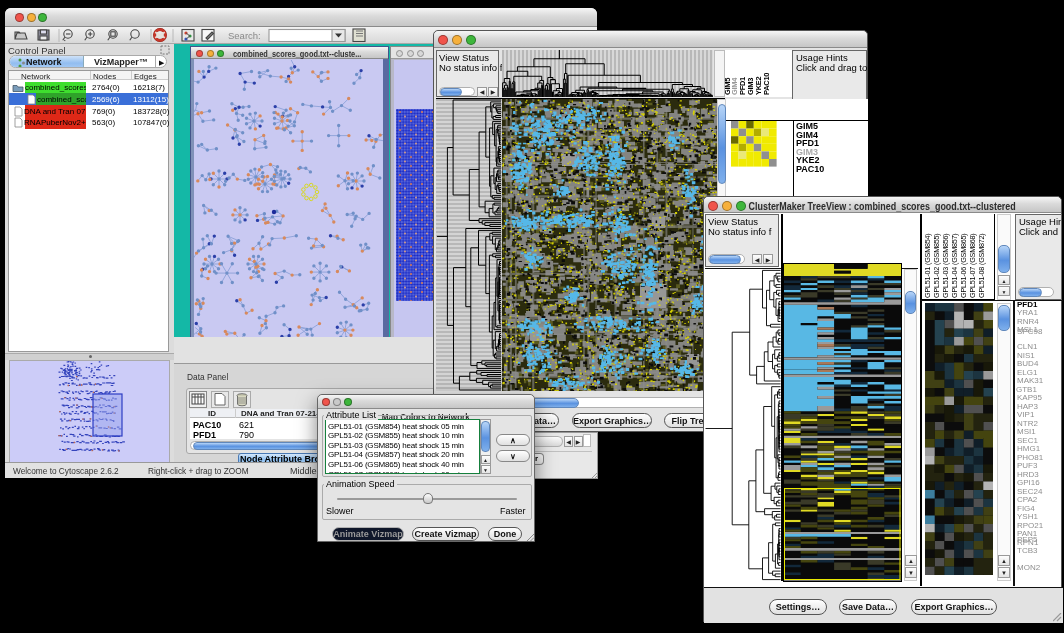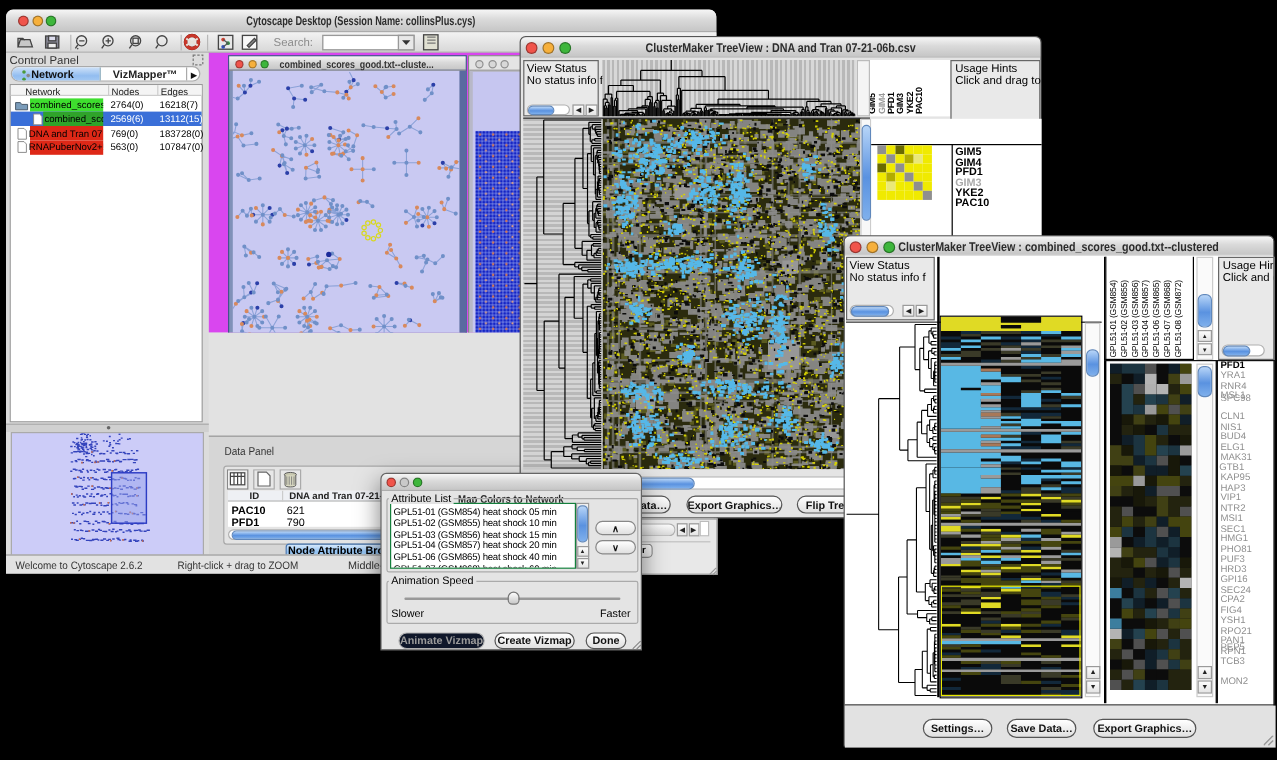--- a/index.html
+++ b/index.html
@@ -13,21 +13,20 @@
 .aquapill{position:absolute;background:linear-gradient(#b7d5f8,#5a92e0 55%,#7fb0ec);border:1px solid #6088bc;border-radius:5px}
 .arrbtn{position:absolute;background:linear-gradient(#fdfdfd,#e4e4e4);border:1px solid #9a9a9a;color:#222;text-align:center}
 .statusbox{position:absolute;background:#e9e9e9;border:1px solid #666;color:#000}
 svg{display:block}
 </style></head><body>
 <div class="abs" style="left:5px;top:8px;width:592px;height:470px;background:#e2e2e2;border-radius:6px 6px 0 0">
     <div class="tbar abs" style="left:0;top:0;width:592px;height:19px;border-radius:6px 6px 0 0"></div>
     <div class="tl" style="left:10.0px;top:5px;width:9px;height:9px;background:#f0544b;border:1px solid rgba(0,0,0,.35)"></div>
     <div class="tl" style="left:21.5px;top:5px;width:9px;height:9px;background:#f6b03c;border:1px solid rgba(0,0,0,.35)"></div>
     <div class="tl" style="left:33.0px;top:5px;width:9px;height:9px;background:#3eb63c;border:1px solid rgba(0,0,0,.35)"></div>
-    <div class="ttext" style="top:4px;font-size:10.5px"><span class="cond">Cytoscape Desktop (Session Name: collinsPlus.cys)</span></div>
     <div class="abs" style="left:0;top:19px;width:592px;height:17px;background:linear-gradient(#f2f2f2,#d8d8d8);border-bottom:1px solid #a8a8a8">
       <svg width="592" height="17" viewBox="0 0 592 17">
 <g stroke="#444" fill="none" stroke-width="1.1">
 <path d="M10 12 L12 6 H20 L22 12 z M10 12 V5 H14 L15.5 6.5" fill="#c8c8c8"></path>
 <rect x="33" y="3" width="11" height="10" fill="#8a8a98"></rect>
           <rect x="35.5" y="3" width="6" height="4" fill="#dde"></rect>
           <rect x="35" y="9" width="7" height="4" fill="#eee"></rect>
 <circle cx="63" cy="7" r="4.2"></circle>
           <path d="M60 13 L59.5 14"></path>
           <path d="M61 7h4.4"></path>
@@ -127,21 +126,21 @@
       <div class="abs" style="left:0;top:309px;width:169px;height:7px;background:#d0d0d0;border-top:1px solid #aaa"></div>
       <div class="abs" style="left:84px;top:311px;width:3px;height:3px;background:#666;border-radius:50%"></div>
       <div class="abs" style="left:4px;top:316px;width:161px;height:107px;background:#ccccf8;border:1px solid #aaa">
         <svg width="157" height="105" viewBox="0 0 157 105">
           <path d="M48.9 16.4h1.9M51.9 15.5h2.7M54.4 15h2.7M56.1 15h1.6M59.2 17.3h1.6M61.3 17h2.7M62.4 16.8h2.7M66 15.7h1.9M67.8 14.6h2M70.3 14.9h1.8M72.6 17.2h1.5M73.5 16.9h1.9M75.6 17.1h2.2M78.7 15.1h1.6M81.4 16.5h1.7M83.5 14.7h1.9M86 16.6h2.5M86.6 17h2M89.1 16h2.5M92.1 16.1h2.4M93.5 17h2M95.9 17.2h2.5M99 14.5h1.6M100.6 16.8h1.9M103.3 14.7h2M48.9 23.9h2.1M52.2 22.9h2M52.9 23.7h1.7M54.5 21.9h2.8M57.7 24.5h2.3M57.8 22.4h2M61.5 22.8h1.7M61.7 22h2.2M63.4 23h2.4M66 24.3h1.7M68.6 24.3h2.1M69 23.3h1.7M71 24h1.8M73 23.1h2.2M74.9 23.1h2.7M78.3 21.9h2.8M79.3 23.3h2.2M80.2 23.6h2.2M83.4 23.8h1.6M84.8 23.2h2.3M86.9 22.8h2.6M89.2 23.8h2.3M89.5 23.5h2.3M92.1 22h1.7M93.5 22h2M96.1 21.9h2.5M98.5 21.8h2.7M100.7 24.5h2.6M101.3 22.4h2.5M103 22.1h1.7M48.5 31.7h1.8M50.6 30h2.5M52.4 30.7h2.3M55.3 31.1h2.7M56.8 32.4h2.3M58.4 30.1h1.7M62 31.1h1.5M62.6 32.4h1.5M64.8 30.9h2.2M67.7 31.2h1.6M68.7 32.6h2.1M70.4 30.1h1.6M71.7 30.6h2M75.5 30.2h2.8M76.7 32.6h2.4M78.8 32.1h1.6M80.2 30.6h2.4M82.9 31.4h2.1M85.1 30.5h1.8M85.8 30.2h1.9M88.1 32.2h2M89.8 31.6h2.6M91.7 32.6h1.8M94 32.2h2.5M95.2 30.8h2.7M97.8 32.1h2.1M98.9 30.8h2.2M102.6 30.5h1.7M104 30.1h1.9M50.7 37.9h1.9M51.4 37.8h2.2M54.2 36.7h2.2M56.5 37.6h2M58.5 39.1h2.1M59.2 36.9h1.7M62.5 37.4h1.8M63.7 38.8h1.5M65.3 37.2h2.8M68 38.3h2.8M69.1 38.6h1.9M70.5 38.9h1.8M73.7 37.5h2.6M75.7 38.4h2.5M76.9 38.7h2.7M79.8 36.7h2.8M80.9 38.7h2.6M83.2 38.1h2.1M84.7 38.8h2.6M87.8 38.7h2.3M89.6 36.9h2.6M91.1 37.3h1.9M93 37.8h1.9M94.3 38.2h1.7M95.8 39.3h1.6M97.9 39.1h2.1M100.9 39.2h1.6M102.1 37.1h1.8M104.4 37.8h2.4M51.7 44.1h2.8M52.8 44.8h2.5M55.4 44.3h2.6M57.3 44.6h1.8M58 46.7h2M60.3 45.8h2.5M62.7 44.1h2.1M65.8 46.8h2.7M66.2 44.1h1.9M68.1 45.6h1.8M70.7 44.8h2.8M73.7 45.5h2.4M75.4 46.5h1.8M77.2 45.4h2.5M78.5 45.9h2.5M81.1 45.8h2.1M82.7 46.2h2.4M84.8 45.7h2.2M87.2 46h2.2M89 44.1h1.9M90.1 46.7h2.4M92.2 44h2.6M94.8 45.5h2.5M97.4 44.5h2.8M98.5 45.4h2.6M101.3 46.6h2.7M103.5 45.7h2.6M104.7 45.3h2.6M49.2 50.7h1.6M51 53h1.5M53.1 51.6h1.7M54 53.1h1.7M55.6 52.1h1.8M58.6 52.3h1.8M59.4 53.1h2.4M61.7 50.6h1.8M64.3 52.5h2.3M65.5 50.7h1.6M67.3 52.9h1.9M70 51h2.2M70.5 50.4h2.2M73.4 52.3h2.2M74 51.6h2.4M76.6 51.2h1.8M78.5 52.7h1.5M81.2 50.4h2.4M82.7 51.5h2M83.9 52.2h1.6M85.4 51.8h1.7M87.1 53h1.6M89.5 50.7h1.8M91.9 50.8h2.4M94.3 50.9h2.4M96 52.7h1.7M97.8 52.4h1.5M99.6 52.4h2.6M101.8 51.2h1.6M103.6 52.2h2.2M49.9 58.2h2.2M51.1 59.9h2.2M53.9 58.1h1.6M56.2 59.9h2.4M58.4 59.3h1.7M59.5 59.7h2M61.1 58.1h2.5M63.9 58.6h2.4M65.9 58.3h2.8M67.9 58.3h2.1M69.9 59.8h1.9M72.4 58.1h2.6M73.7 60.1h1.7M76.1 60.4h2.8M78.6 60.1h2.2M79.7 57.9h1.6M82.9 59.4h1.6M85.5 58.9h2M86.9 59.8h1.7M88.6 57.9h1.6M90.2 58.5h2.7M92.2 58h1.6M94.7 58h2.2M96 59.1h1.7M99.6 58.9h2M101.6 59.5h2.7M102.9 60.4h1.5M50 66.8h1.6M52.2 67.8h1.8M55.1 65.8h2.2M57.5 67.7h1.6M58.7 66.7h1.7M61.8 66.3h2M64.4 65.3h1.6M66.9 67.6h2.5M67.9 66.1h1.8M71.8 66.1h1.6M73.4 67.6h1.5M75.2 65.7h2.3M78.9 65.7h1.6M80.3 67.1h1.9M82.9 66.3h1.7M85.8 65.2h1.9M88.4 66.8h2.7M89.7 66.9h2.5M93.4 67.2h2.3M95.8 67.5h2M97.9 66h1.5M99.8 66.9h2.6M101.1 67.2h1.9M103.6 67.7h2.3M106.9 66.2h2.5M108.7 67.9h2.7M48.4 74.6h2.5M50.8 74.8h1.9M53.5 73.4h1.5M56 75.4h1.8M59.6 73.4h2.3M61.9 73.7h2.4M63.2 75.2h2.3M67 75.8h1.6M69 73.4h2.2M70.9 74.7h2.7M74.7 73.6h2.8M76 73.9h2.5M78.6 74.7h2.2M80.5 75.4h1.8M84.6 73.6h2.5M86 75.1h1.8M89.4 75.5h2.5M90.2 75.5h2.7M93.8 73.8h2.8M95.2 75.3h2.4M98.7 76h2.4M102 75.1h2.5M104 75.5h2.1M105.4 75.2h2.4M107.6 75.3h2.3M51.5 80.4h1.7M53.7 81.2h2.1M56.5 80.9h2M58.1 81.2h1.5M60.8 81.7h1.7M61.3 81.7h2.4M63.7 81.5h1.6M66.3 80.6h2.4M69.2 81.7h2.5M71.6 80.3h1.9M72.9 81h2.1M75.3 81.8h2.8M77 81.9h2.4M80.3 80.7h1.7M82.2 81.9h2.5M83.5 80h2M85.9 82.2h1.5M87.2 81.6h1.5M89.1 80.4h2.8M92.1 82.5h1.7M94.6 81.4h2.5M96.8 80.7h2.1M97.9 81.9h1.9M101.5 81.1h2M102.7 81h2.3M105.1 80.6h2.2M106.3 81.6h2.6M109.6 81.7h2.6M112.2 80.8h2.7M49.2 88.4h1.6M51.9 88.7h2.4M53 89.3h2.7M55.7 88.4h1.9M57.3 87.6h1.8M59 88h2M61.5 89.3h2.8M64.3 89.4h2.6M66.5 89h1.9M66.7 88.6h2.7M69.4 88.3h2.3M71.3 89h1.5M73.6 89.2h2.6M75.8 88.2h2.6M78.5 89.3h2.3M80.1 88.5h2.4M81.6 89.5h1.6M83.5 88.2h2.1M87 87.6h2.6M87.8 88.7h2.1M89.3 89.1h1.6M91.9 88.9h2.4M93.5 88.6h1.8M97.1 90h2.8M98 89h1.7M101 89.2h2.8M102.5 90h2.5M104.5 89.6h1.6M107.6 89.2h1.7M108.2 89.9h1.8M56.1 11h2.1M61.2 12h1.6M53.6 12.1h2.2M51 15.5h1.3M48.5 11.1h2M58.5 8.5h2.2M54.8 15.1h1.3M64.6 12.7h2M60.2 5.6h1.5M54.7 7.8h1.4M61.3 11.1h1.3M62.3 -1.1h2M57.1 5.7h1.5M54.5 10.6h2M65.4 8.9h1.5M58.4 -0.1h2.2M69.7 9h2M51.7 11.2h1.4M64 9.9h2M62.6 1h1.6M59 10.1h2.1M57.3 8.8h1.5M55.3 13.3h1.5M59.3 15.4h2M54.1 10.9h1.6M68.6 7.1h1.9M68.7 12.7h1.6M57.9 5.2h1.3M51.5 7.9h1.4M56.7 7.7h1.2M65.2 11.3h1.4M62.2 13.6h2M52.8 9.5h2.1M60.9 19.5h1.9M57.7 0.1h1.4M54.4 13.2h1.7M64 9.7h1.5M61.7 2.1h1.5M66.1 11.7h1.8M64.5 5.4h1.7M61.6 3.5h1.8M68.6 10.8h1.6M53.4 8.5h2M65.8 17.8h1.3M64.6 2.1h1.2M50.3 7.4h1.5M67.5 18.8h1.4M65 9.8h2.1M57.9 9.4h1.4M59.4 9.6h1.4M58.2 11.6h2.1M54.8 9.5h1.6M65.8 13.9h1.9M59.8 1h2.1M57.2 12.3h1.3M57.3 3.9h1.3M57.8 0.8h1.2M53.4 4.4h1.9M59.2 14.3h1.3M61.3 15.8h2.1M55.6 15.6h2.1M59.1 7h1.5M60.9 9.7h1.7M57.7 12.1h1.8M58.3 13.3h2M56.6 1h1.2M62.1 5.2h1.7M65.9 7.4h2.1M60.6 8.3h2.1M57.5 15.2h1.7M84.2 6.2h1.6M75.7 6.4h1.6M83.3 12.2h1.6M78.3 6.7h1.6M87.6 8.7h1.6M81.1 9.7h1.6M95.8 5.1h1.6M88.7 8.9h1.6M87.5 6.6h1.6M97.5 4.7h1.6M88.9 5.5h1.6M90.6 4.1h1.6M80.9 7.9h1.6M80.3 10.9h1.6M82.8 14.7h1.6M88.8 0.9h1.6M80.7 2.7h1.6M86 8.6h1.6" stroke="#3444bc" stroke-width="1.2" fill="none"></path>
           <path d="M66 15.7h1.2M57.7 24.5h1.2M68.6 24.3h1.2M71 24h1.2M84.8 23.2h1.2M82.9 31.4h1.2M54.2 36.7h1.2M65.3 37.2h1.2M91.1 37.3h1.2M66.2 44.1h1.2M81.1 45.8h1.2M82.7 46.2h1.2M103.5 45.7h1.2M49.2 50.7h1.2M103.6 52.2h1.2M59.5 59.7h1.2M72.4 58.1h1.2M79.7 57.9h1.2M85.8 65.2h1.2M97.9 66h1.2M99.8 66.9h1.2M48.4 74.6h1.2M50.8 74.8h1.2M80.5 75.4h1.2M63.7 81.5h1.2M55.7 88.4h1.2M81.6 89.5h1.2M91.9 88.9h1.2M108.2 89.9h1.2" stroke="#d87040" stroke-width="1.3" fill="none"></path>
           <rect x="83" y="33" width="29" height="42" fill="#96a2ec" fill-opacity="0.5" stroke="#2c3cc4" stroke-width="1.2"></rect>
         </svg>
       </div>
     </div>
-    <div class="abs" style="left:169px;top:36px;width:423px;height:233px;background:#d946ef;overflow:hidden">
+    <div class="abs" style="left:169px;top:36px;width:423px;height:293px;background:#14b8a6;overflow:hidden">
       <div class="abs" style="left:216px;top:2px;width:120px;height:310px;background:#b8b8c8;border:1px solid #888">
         <div class="abs" style="left:0;top:0;width:100%;height:12px;background:#e4e4e4;border-bottom:1px solid #999"></div>
         <div class="abs" style="left:5.0px;top:3px;width:7px;height:7px;border-radius:50%;background:#d8d8d8;border:1px solid #909090"></div>
         <div class="abs" style="left:15.5px;top:3px;width:7px;height:7px;border-radius:50%;background:#d8d8d8;border:1px solid #909090"></div>
         <div class="abs" style="left:26.0px;top:3px;width:7px;height:7px;border-radius:50%;background:#d8d8d8;border:1px solid #909090"></div>
         <div class="abs" style="left:3px;top:13px;right:3px;bottom:5px;background:#c6c6f0"></div>
         <svg class="abs" style="left:5px;top:62px" width="112" height="192">
           <defs>
 <pattern id="dg" width="2.9" height="2.9" patternUnits="userSpaceOnUse">
               <rect width="2.9" height="2.9" fill="#6a78e0"></rect>
@@ -210,21 +209,20 @@
       <span class="abs" style="left:8px;top:3px;font-size:9px;transform:scaleX(0.92);transform-origin:left">Welcome to Cytoscape 2.6.2</span>
       <span class="abs" style="left:143px;top:3px;font-size:9px;transform:scaleX(0.92);transform-origin:left">Right-click + drag  to  ZOOM</span>
       <span class="abs" style="left:285px;top:3px;font-size:9px">Middle-</span>
     </div>
   </div>
 <div class="abs" style="left:433px;top:30px;width:435px;height:402px;background:#e4e4e4;border:1px solid #555;border-radius:5px 5px 0 0">
     <div class="tbar abs" style="left:0;top:0;width:100%;height:17px;border-radius:5px 5px 0 0"></div>
     <div class="tl" style="left:4px;top:4px;width:10px;height:10px;background:#f0544b;border:1px solid rgba(0,0,0,.35)"></div>
     <div class="tl" style="left:18px;top:4px;width:10px;height:10px;background:#f6b03c;border:1px solid rgba(0,0,0,.35)"></div>
     <div class="tl" style="left:32px;top:4px;width:10px;height:10px;background:#3eb63c;border:1px solid rgba(0,0,0,.35)"></div>
-    <div class="ttext" style="top:3px;font-size:10.5px"><span class="cond2">ClusterMaker TreeView : DNA and Tran 07-21-06b.csv</span></div>
     <div class="statusbox" style="left:2px;top:19px;width:63px;height:47px">
       <div class="abs" style="left:2px;top:1px;font-size:9.5px;white-space:nowrap">View Status</div>
       <div class="abs" style="left:2px;top:11px;font-size:9.5px;white-space:nowrap">No status info f</div>
       <div class="sbtrack" style="left:2px;top:36px;width:36px;height:9px;border-radius:4.5px"></div>
       <div class="aquapill" style="left:3px;top:36.5px;width:22px;height:8px;border-radius:4px"></div>
       <div class="arrbtn" style="left:40px;top:36px;width:10px;height:9.5px;font-size:6px;line-height:9px">◀</div>
       <div class="arrbtn" style="left:51px;top:36px;width:10px;height:9.5px;font-size:6px;line-height:9px">▶</div>
     </div>
     <div class="abs" style="left:68px;top:19px;width:211px;height:47px;background:repeating-linear-gradient(90deg,#b8b8b8 0px,#b8b8b8 2px,#d8d8d8 2px,#d8d8d8 4px)">
       <svg width="211" height="47" viewBox="0 0 211 46" preserveAspectRatio="none">

